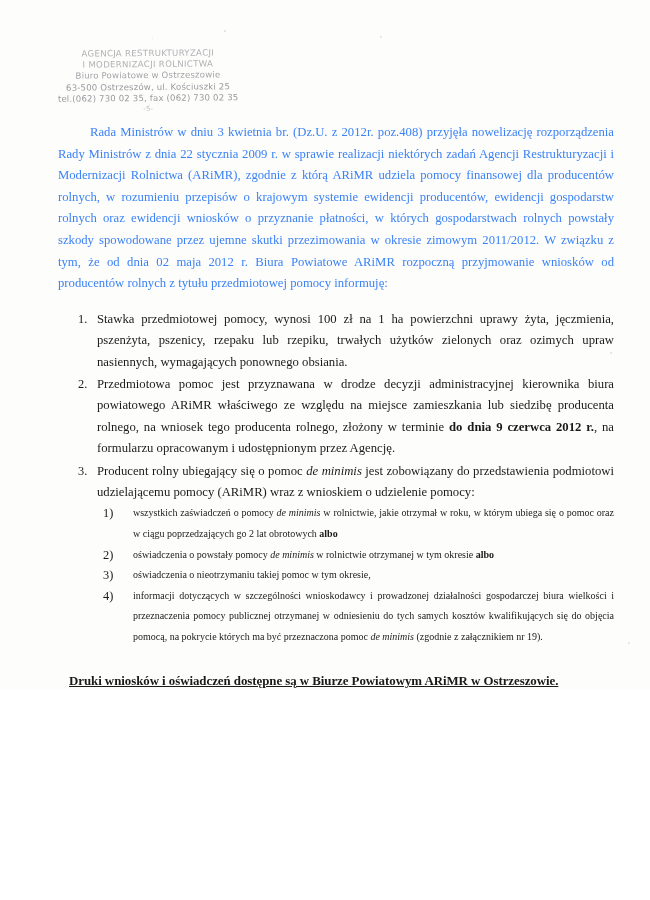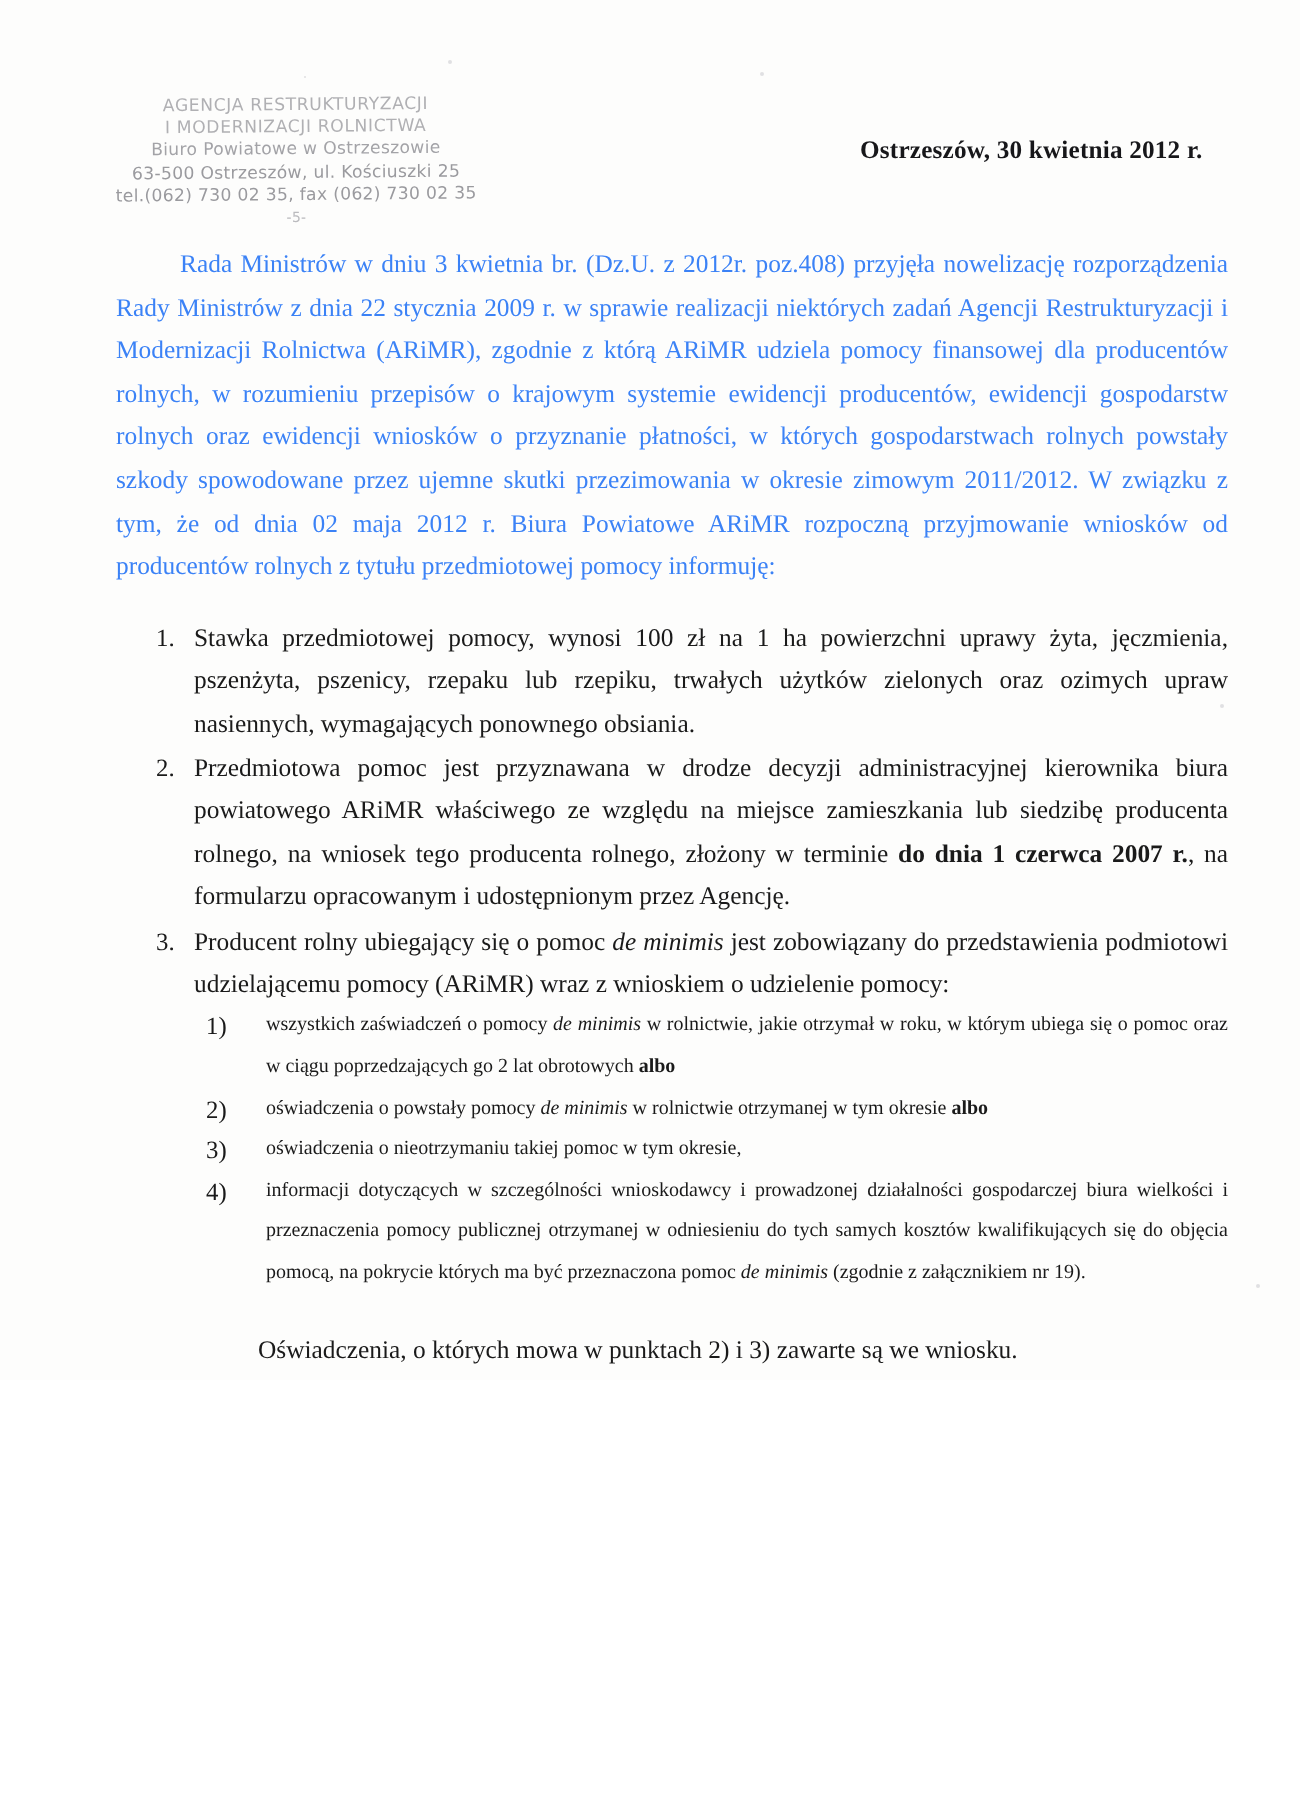--- a/index.html
+++ b/index.html
@@ -188,34 +188,33 @@
 
   <div class="stamp-header">
     <div class="l1">AGENCJA RESTRUKTURYZACJI</div>
     <div class="l2">I MODERNIZACJI ROLNICTWA</div>
     <div class="l3">Biuro Powiatowe w Ostrzeszowie</div>
     <div class="l4">63-500 Ostrzeszów, ul. Kościuszki 25</div>
     <div class="l5">tel.(062) 730 02 35, fax (062) 730 02 35</div>
     <div class="l6">-5-</div>
   </div>
 
-  <div class="date-line">Ostrzeszów, 30 kwietnia 2012 r.</div>
 
   <div class="body-wrap">
 
     <p class="para">Rada Ministrów w dniu 3 kwietnia br. (Dz.U. z 2012r. poz.408) przyjęła nowelizację rozporządzenia Rady Ministrów z dnia 22 stycznia 2009 r. w sprawie realizacji niektórych zadań Agencji Restrukturyzacji i Modernizacji Rolnictwa (ARiMR), zgodnie z którą ARiMR udziela pomocy finansowej dla producentów rolnych, w rozumieniu przepisów o krajowym systemie ewidencji producentów, ewidencji gospodarstw rolnych oraz ewidencji wniosków o przyznanie płatności, w których gospodarstwach rolnych powstały szkody spowodowane przez ujemne skutki przezimowania w okresie zimowym 2011/2012. W związku z tym, że od dnia 02 maja 2012 r. Biura Powiatowe ARiMR rozpoczną przyjmowanie wniosków od producentów rolnych z tytułu przedmiotowej pomocy informuję:</p>
 
     <ol class="main-list">
 
       <li>
         <span>Stawka przedmiotowej pomocy, wynosi 100 zł na 1 ha powierzchni uprawy żyta, jęczmienia, pszenżyta, pszenicy, rzepaku lub rzepiku, trwałych użytków zielonych oraz ozimych upraw nasiennych, wymagających ponownego obsiania.</span>
       </li>
 
       <li>
-        <span>Przedmiotowa pomoc jest przyznawana w drodze decyzji administracyjnej kierownika biura powiatowego ARiMR właściwego ze względu na miejsce zamieszkania lub siedzibę producenta rolnego, na wniosek tego producenta rolnego, złożony w terminie </span><b>do dnia 1 czerwca 2007 r.</b><span>, na formularzu opracowanym i udostępnionym przez Agencję.</span>
+        <span>Przedmiotowa pomoc jest przyznawana w drodze decyzji administracyjnej kierownika biura powiatowego ARiMR właściwego ze względu na miejsce zamieszkania lub siedzibę producenta rolnego, na wniosek tego producenta rolnego, złożony w terminie </span><b>do dnia 9 czerwca 2012 r.</b><span>, na formularzu opracowanym i udostępnionym przez Agencję.</span>
       </li>
 
       <li>
         <span>Producent rolny ubiegający się o pomoc </span><i>de minimis</i><span> jest zobowiązany do przedstawienia podmiotowi udzielającemu pomocy (ARiMR) wraz z wnioskiem o udzielenie pomocy:</span>
 
         <ol class="sub-list">
           <li>
             <span>wszystkich zaświadczeń o pomocy </span><i>de minimis</i><span> w rolnictwie, jakie otrzymał w roku, w którym ubiega się o pomoc oraz w ciągu poprzedzających go 2 lat obrotowych </span><b>albo</b>
           </li>
           <li>
@@ -225,21 +224,20 @@
             <span>oświadczenia o nieotrzymaniu takiej pomoc w tym okresie,</span>
           </li>
           <li>
             <span>informacji dotyczących w szczególności wnioskodawcy i prowadzonej działalności gospodarczej biura wielkości i przeznaczenia pomocy publicznej otrzymanej w odniesieniu do tych samych kosztów kwalifikujących się do objęcia pomocą, na pokrycie których ma być przeznaczona pomoc </span><i>de minimis</i><span> (zgodnie z załącznikiem nr 19).</span>
           </li>
         </ol>
       </li>
 
     </ol>
 
-    <p class="closing-note">Oświadczenia, o których mowa w punktach 2) i 3) zawarte są we wniosku.</p>
 
     <p class="highlight-line">Druki wniosków i oświadczeń dostępne są w Biurze Powiatowym ARiMR w Ostrzeszowie.</p>
 
   </div>
 
   <div class="sig-block">
     <div class="s-top1">z up. KIEROWNIKA</div>
     <div class="s-top2">BIURA POWIATOWEGO</div>
     <div class="s-gap"></div>
     <div class="s-name">Sławomir Skrobny</div>

